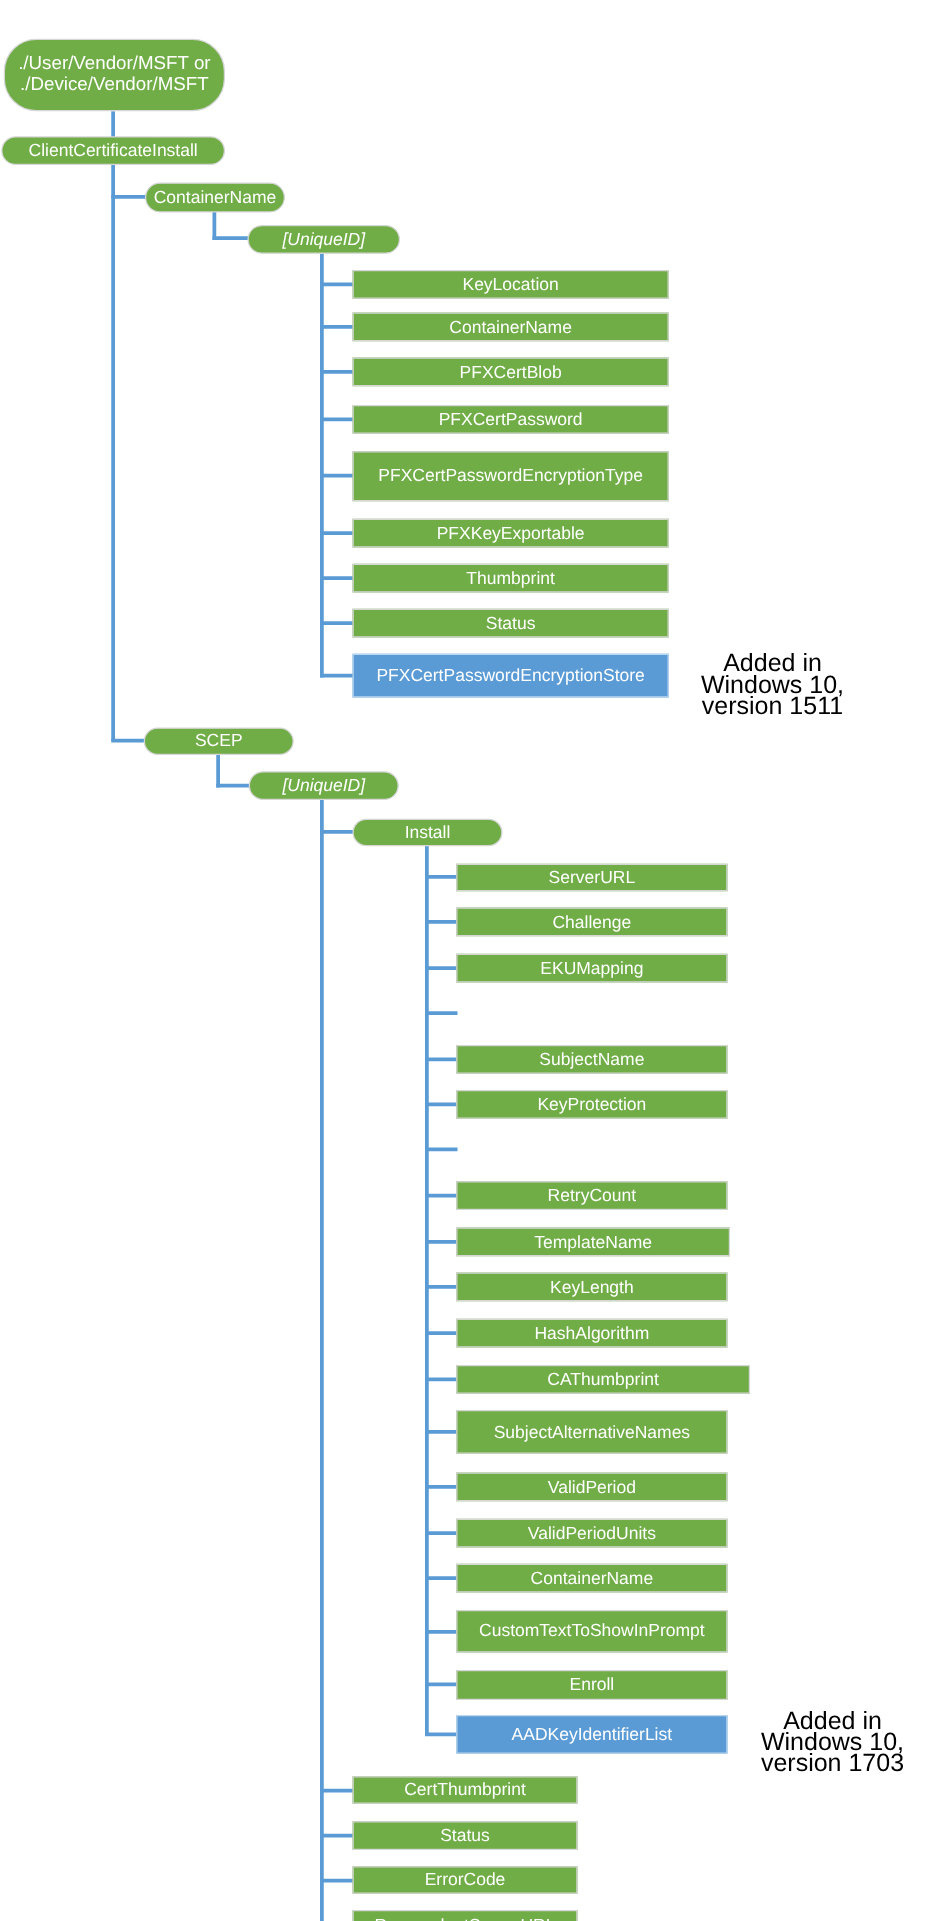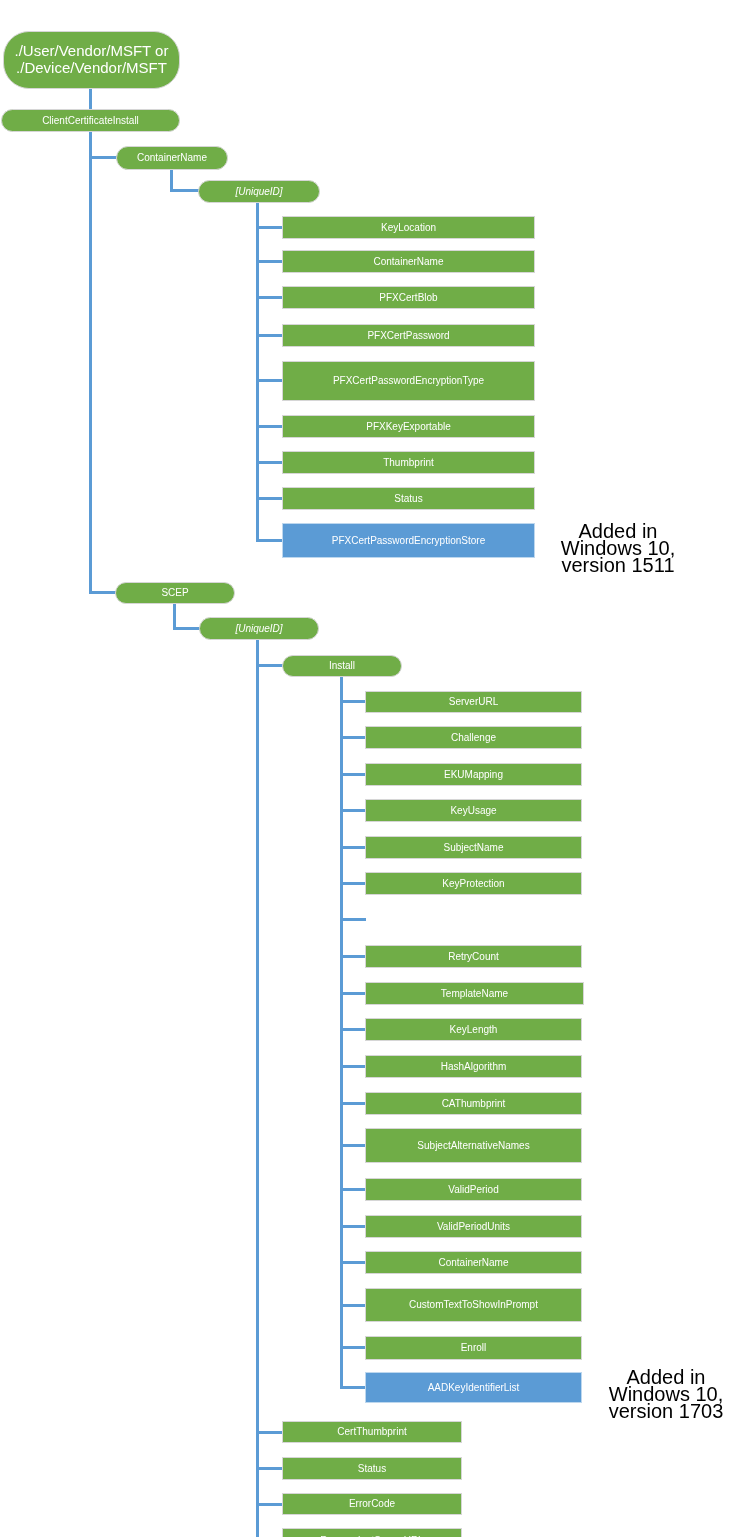--- a/index.html
+++ b/index.html
@@ -5,21 +5,21 @@
   html,body { margin:0; padding:0; background:#ffffff; }
   .canvas {
     position:relative; width:751px; height:1537px; background:#ffffff;
     font-family:"Liberation Sans", sans-serif; overflow:hidden;margin-top:28px;
   }
   .node {
     position:absolute; box-sizing:border-box;
     display:flex; align-items:center; justify-content:center; text-align:center;
     background:var(--color-node_green, #70AD47);
     border:1px solid #d6d6d6;
-    color:#ffffff; font-size:10px; line-height:1.12;
+    color:#ffffff; font-size:14px; line-height:1.12;
   }
   .pill { border-radius:13px; }
   .root-node { border-radius:26px; font-size:15px; flex-direction:column; }
   .root-node span { display:block; }
   .blue {
     background:var(--color-node_blue, #5B9BD5);
     border-color:#bdd7ee;
   }
   .italic { font-style:italic; }
   .vline, .hline { position:absolute; background:var(--color-connector, #5B9BD5); }
@@ -107,28 +107,27 @@
     <span>version 1511</span>
   </div>
 
   <div class="node pill" style="left:115px;top:554px;width:120px;height:22px">SCEP</div>
   <div class="node pill italic" style="left:199px;top:589px;width:120px;height:23px">[UniqueID]</div>
   <div class="node pill" style="left:282px;top:627px;width:120px;height:22px">Install</div>
 
   <div class="node" style="left:365px;top:663px;width:217px;height:22px">ServerURL</div>
   <div class="node" style="left:365px;top:698px;width:217px;height:23px">Challenge</div>
   <div class="node" style="left:365px;top:735px;width:217px;height:23px">EKUMapping</div>
-  <div class="node" style="left:365px;top:771px;width:217px;height:23px">KeyUsage</div>
   <div class="node" style="left:365px;top:808px;width:217px;height:23px">SubjectName</div>
   <div class="node" style="left:365px;top:844px;width:217px;height:23px">KeyProtection</div>
   <div class="node" style="left:365px;top:917px;width:217px;height:23px">RetryCount</div>
   <div class="node" style="left:365px;top:954px;width:219px;height:23px">TemplateName</div>
   <div class="node" style="left:365px;top:990px;width:217px;height:23px">KeyLength</div>
   <div class="node" style="left:365px;top:1027px;width:217px;height:23px">HashAlgorithm</div>
-  <div class="node" style="left:365px;top:1064px;width:217px;height:23px">CAThumbprint</div>
+  <div class="node" style="left:365px;top:1064px;width:235px;height:23px">CAThumbprint</div>
   <div class="node" style="left:365px;top:1100px;width:217px;height:35px">SubjectAlternativeNames</div>
   <div class="node" style="left:365px;top:1150px;width:217px;height:23px">ValidPeriod</div>
   <div class="node" style="left:365px;top:1187px;width:217px;height:23px">ValidPeriodUnits</div>
   <div class="node" style="left:365px;top:1223px;width:217px;height:23px">ContainerName</div>
   <div class="node" style="left:365px;top:1260px;width:217px;height:34px">CustomTextToShowInPrompt</div>
   <div class="node" style="left:365px;top:1308px;width:217px;height:24px">Enroll</div>
   <div class="node blue" style="left:365px;top:1344px;width:217px;height:31px">AADKeyIdentifierList</div>
   <div class="note" style="left:586px;top:1341px;width:160px">
     <span>Added in Windows 10,</span>
     <span>version 1703</span>

